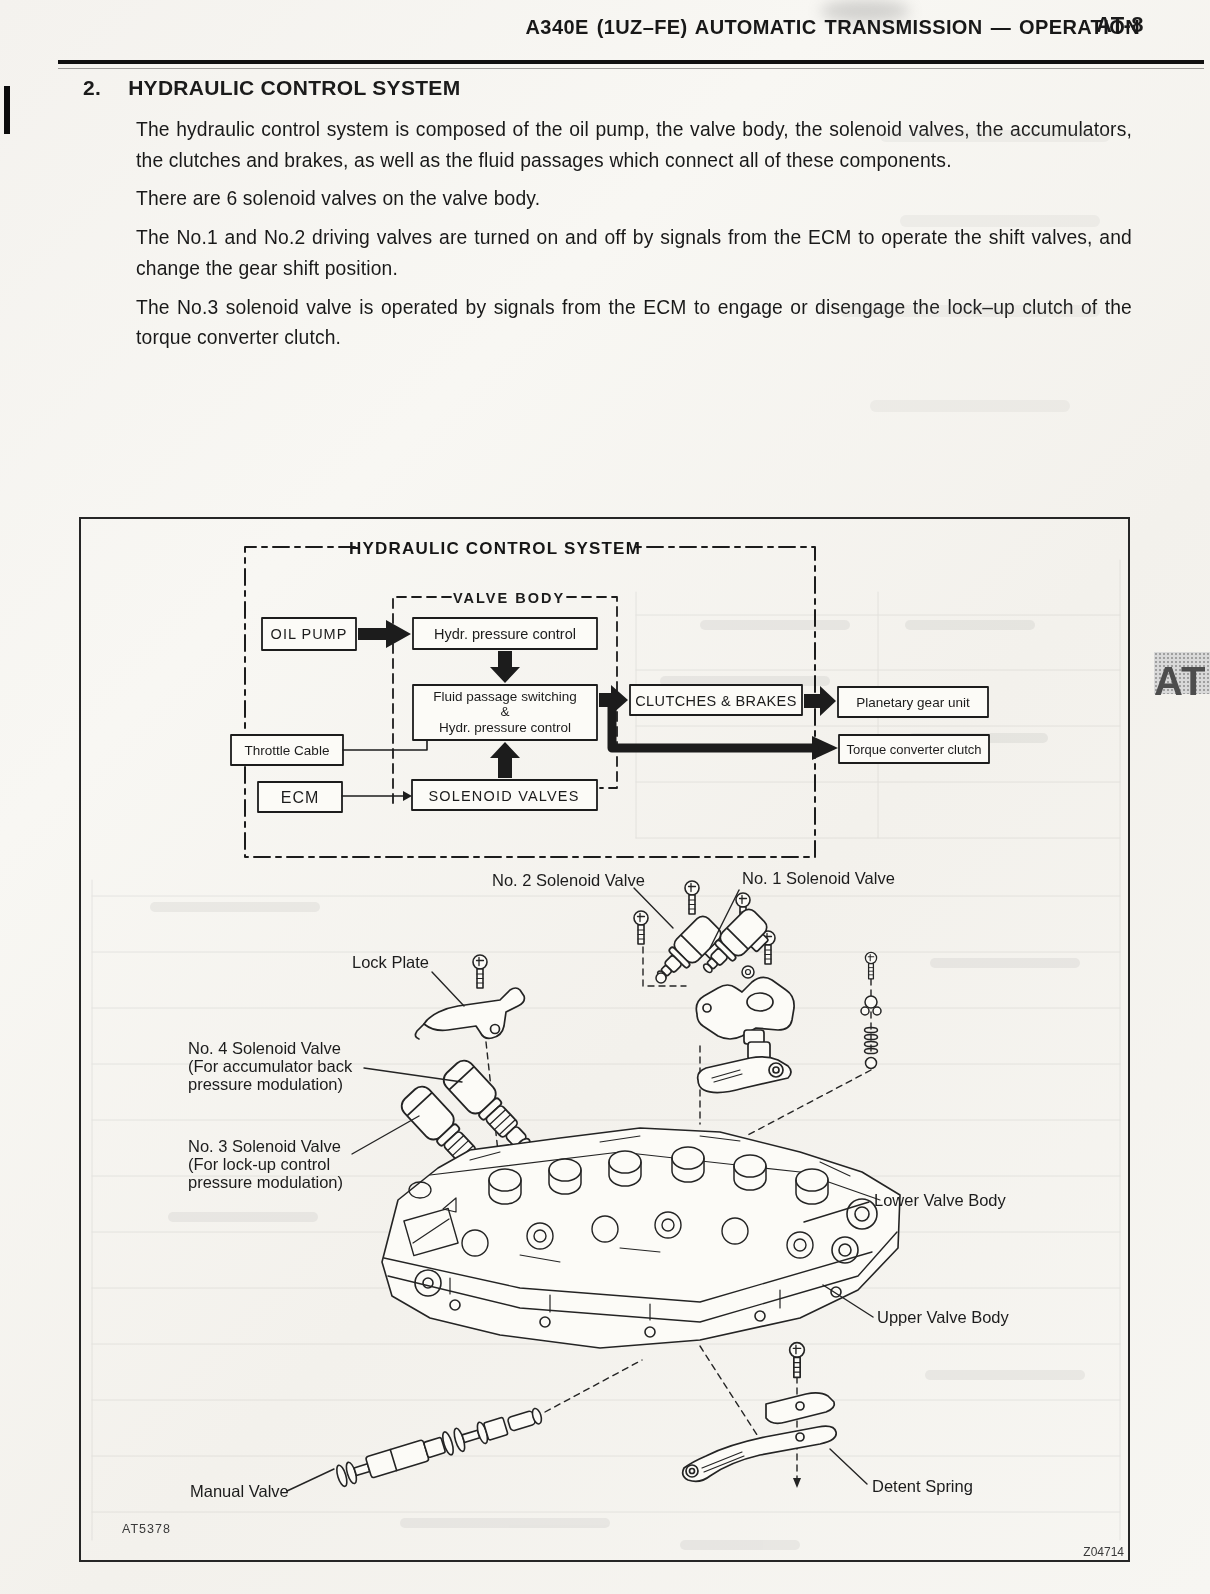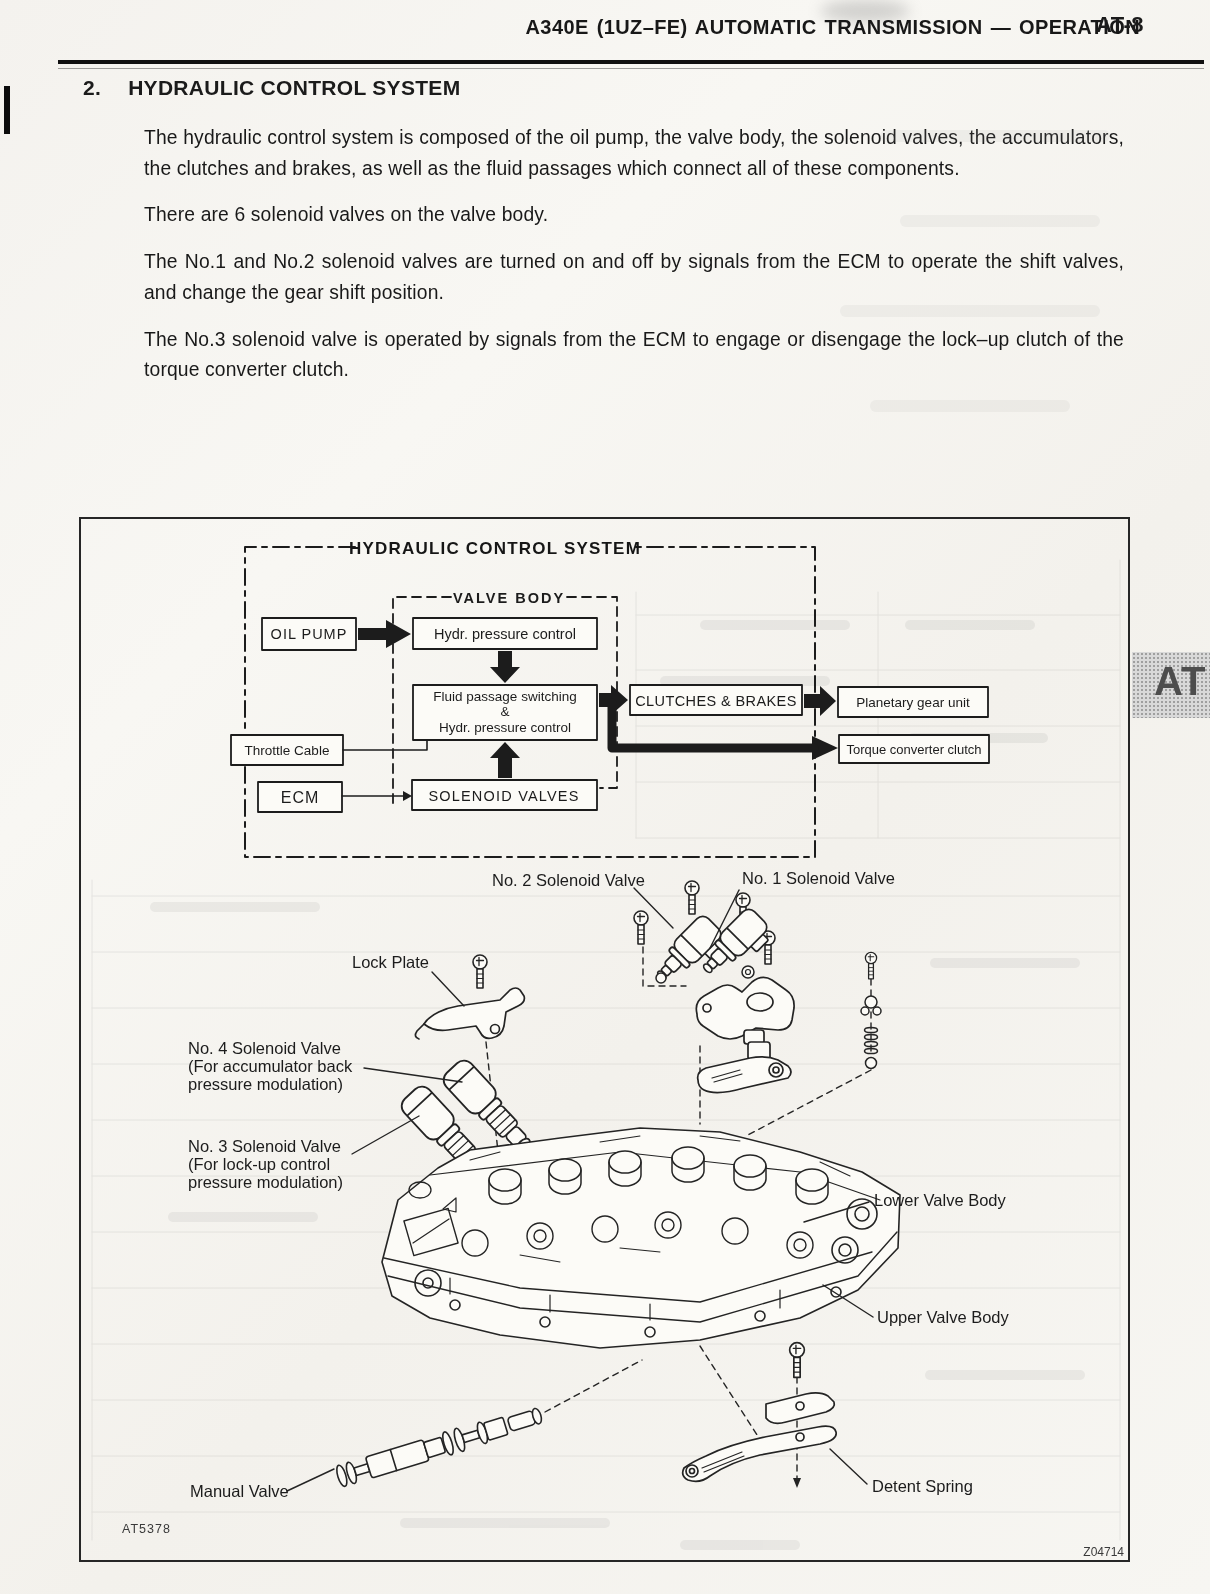--- a/index.html
+++ b/index.html
@@ -12,35 +12,35 @@
              font-size:20px;font-weight:700;letter-spacing:.4px;word-spacing:2px;color:#181818;}
   .hdr-page{position:absolute;top:12px;right:66px;font-size:22px;font-weight:700;letter-spacing:.5px;}
   .hdr-rule{position:absolute;top:60px;left:58px;right:6px;height:4px;background:#101010;}
   .hdr-rule2{position:absolute;top:68px;left:58px;right:6px;height:1px;background:#555;opacity:.55;}
   
   .sec{position:absolute;top:76px;left:83px;display:flex;gap:27px;
        font-size:21px;font-weight:700;letter-spacing:.3px;}
   
   .bodytext{position:absolute;top:107px;left:128px;width:1012px;
             font-size:19.3px;line-height:30.7px;letter-spacing:.15px;text-align:justify;color:#191919;}
-  .bodytext p{margin:16px;}
+  .bodytext p{margin:8px;}
   
   .figure{position:absolute;left:79px;top:517px;width:1047px;height:1041px;border:2px solid #262626;}
   .figure svg{position:absolute;left:-2px;top:-2px;}
   
   .edge-tick{position:absolute;left:4px;top:86px;width:6px;height:48px;background:#0c0c0c;}
   .smudge{position:absolute;left:820px;top:0;width:90px;height:22px;background:#8a8a8a;
           opacity:.35;filter:blur(7px);border-radius:50%;}
   .ghost-bar{position:absolute;height:12px;background:#9a9a9a;opacity:.10;border-radius:6px;}
   
-  .tab{position:absolute;right:0;top:652px;width:56px;height:66px;overflow:visible;
+  .tab{position:absolute;right:0;top:652px;width:56px;height:42px;overflow:visible;
        background-color:#d9d9d9;
        background-image:radial-gradient(#9f9f9f 1px, transparent 1.3px);
        background-size:4px 4px;
-       color:#4d4d4d;font-size:40px;font-weight:700;line-height:58px;padding-left:22px;
+       color:#4d4d4d;font-size:40px;font-weight:700;line-height:58px;padding-left:0;
        letter-spacing:1px;white-space:nowrap;}
 </style>
 </head>
 <body>
 
 <div class="page">
 
   <div class="edge-tick"></div>
   <div class="smudge"></div>
 
@@ -50,21 +50,21 @@
   <div class="hdr-rule2"></div>
 
   <div class="sec">
     <span>2.</span>
     <span>HYDRAULIC CONTROL SYSTEM</span>
   </div>
 
   <div class="bodytext">
     <p>The hydraulic control system is composed of the oil pump, the valve body, the solenoid valves, the accumulators, the clutches and brakes, as well as the fluid passages which connect all of these components.</p>
     <p>There are 6 solenoid valves on the valve body.</p>
-    <p>The No.1 and No.2 solenoid valves are turned on and off by signals from the ECM to operate the shift valves, and change the gear shift position.</p>
+    <p>The No.1 and No.2 driving valves are turned on and off by signals from the ECM to operate the shift valves, and change the gear shift position.</p>
     <p>The No.3 solenoid valve is operated by signals from the ECM to engage or disengage the lock–up clutch of the torque converter clutch.</p>
   </div>
 
   <div class="ghost-bar" style="left:880px;top:130px;width:230px;"></div>
   <div class="ghost-bar" style="left:900px;top:215px;width:200px;"></div>
   <div class="ghost-bar" style="left:840px;top:305px;width:260px;"></div>
   <div class="ghost-bar" style="left:870px;top:400px;width:200px;"></div>
 
   <div class="tab">AT</div>
 

